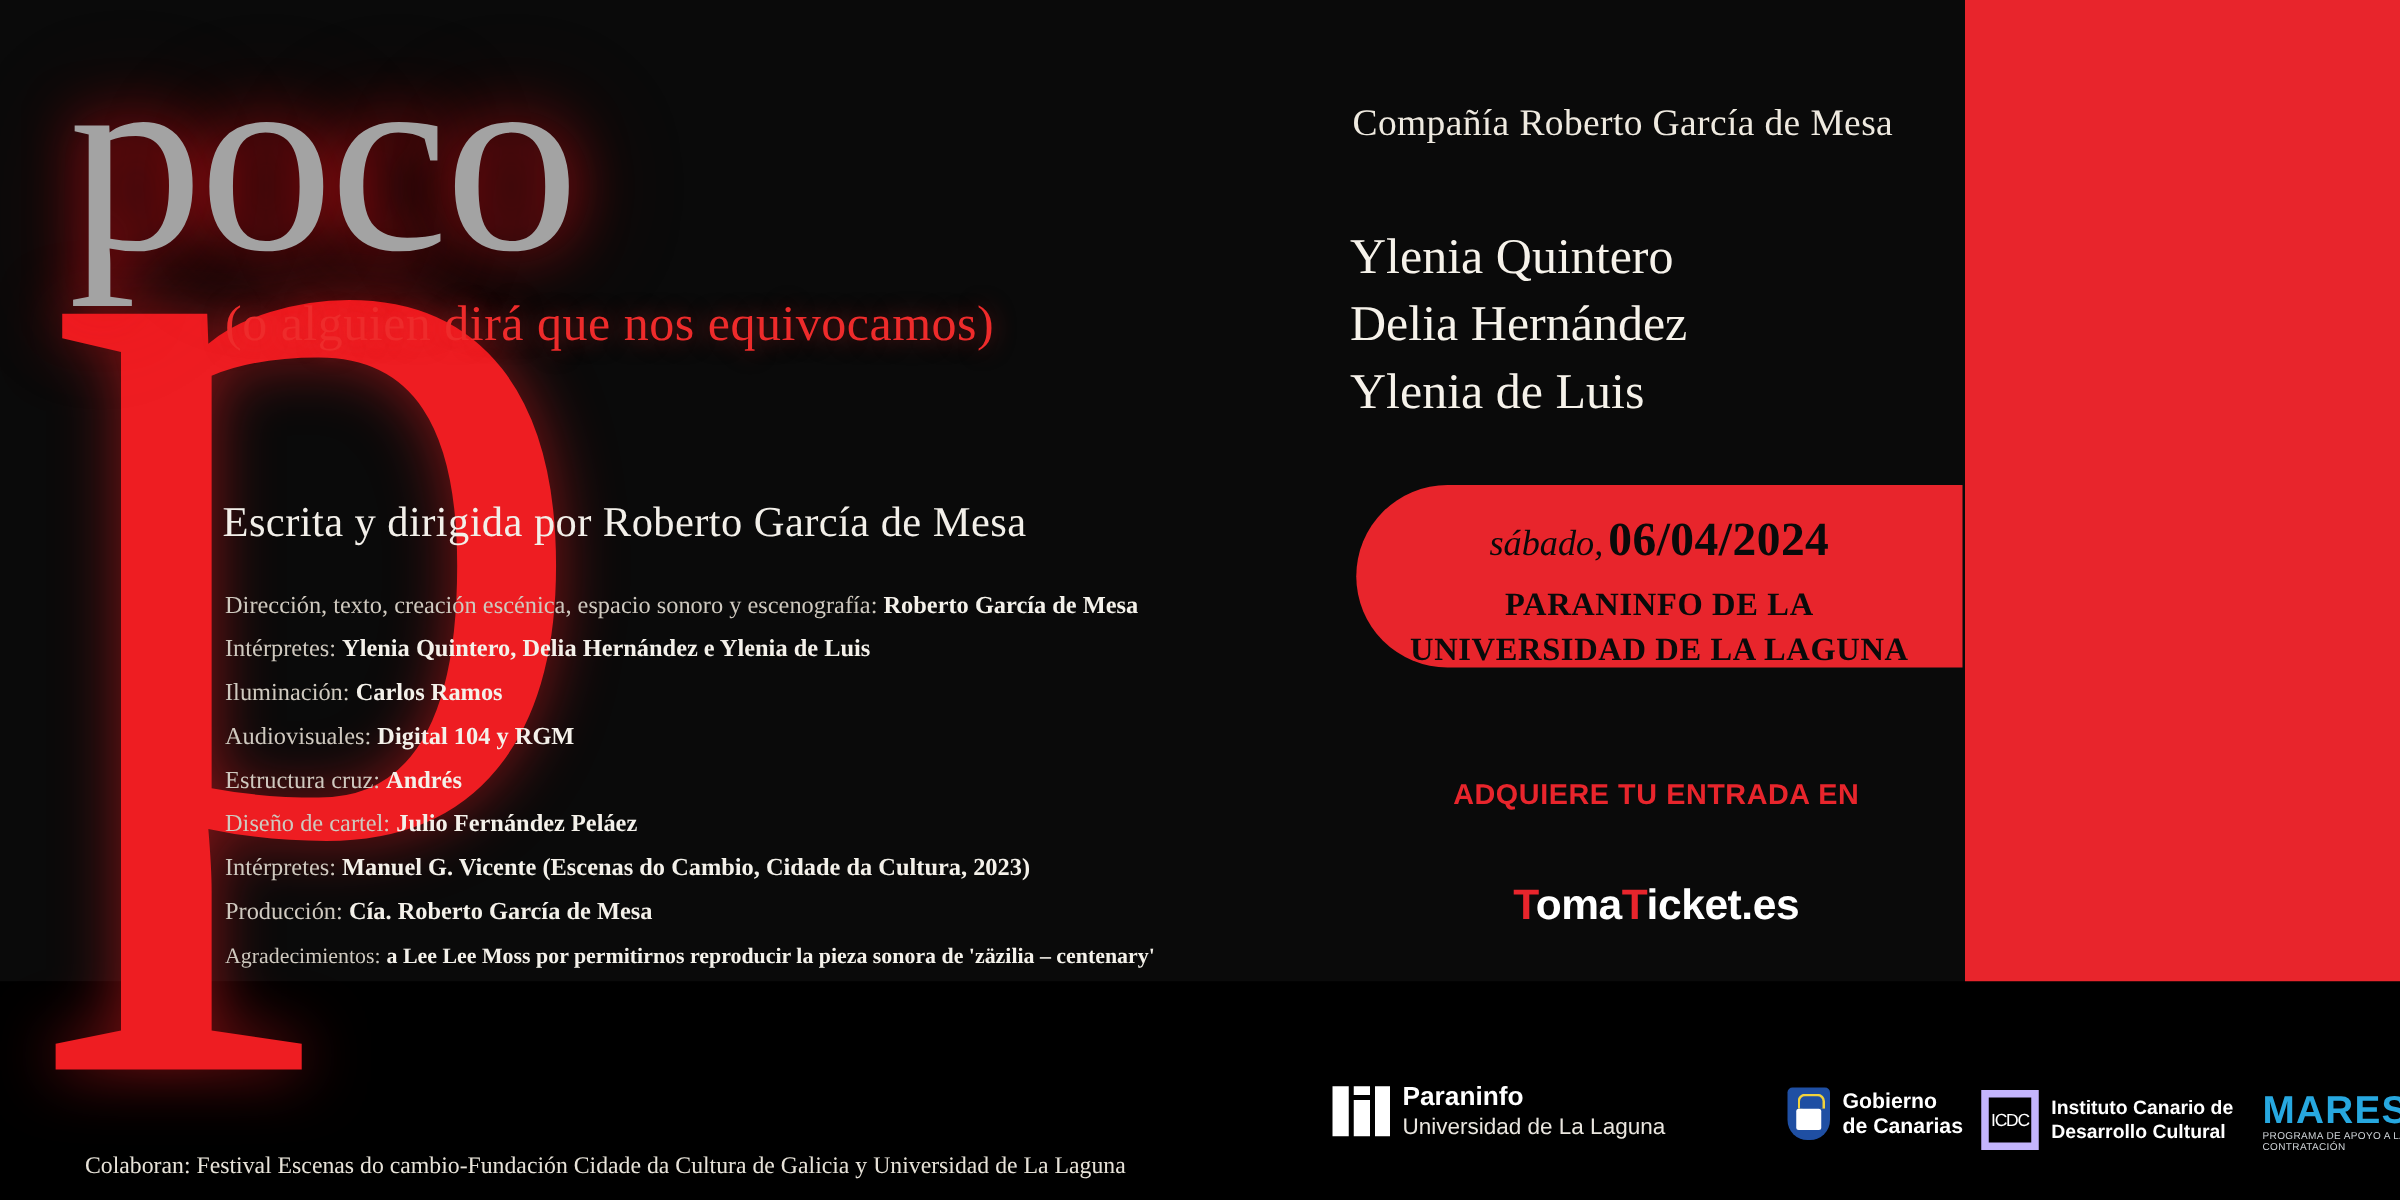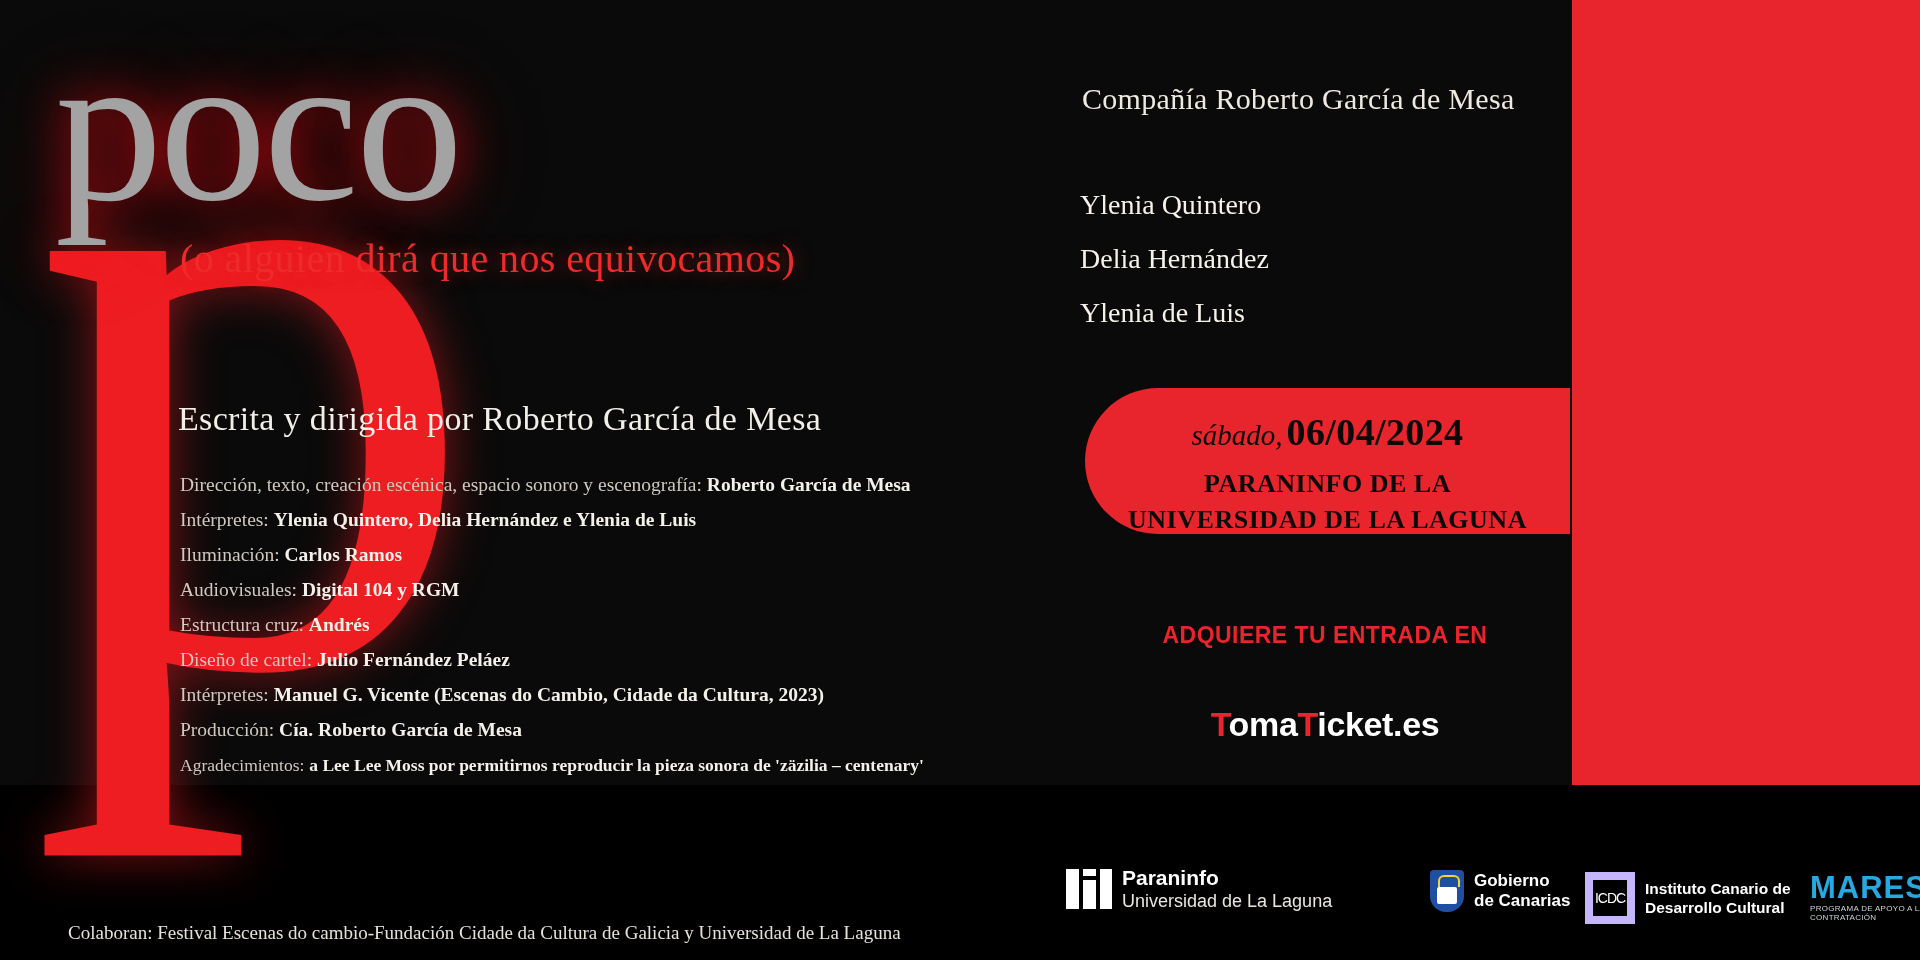--- a/index.html
+++ b/index.html
@@ -134,21 +134,21 @@
     font-size: 30px;
     color: #efeae0;
     letter-spacing: 0.01em;
   }
   .cast {
     position: absolute;
     left: 1080px;
     top: 178px;
   }
   .cast-name {
-    font-size: 28px;
+    font-size: 40px;
     line-height: 54px;
     color: #f6f2ea;
   }
   
   .date-panel {
     position: absolute;
     left: 1085px;
     top: 388px;
     width: 485px;
     height: 146px;
@@ -290,21 +290,21 @@
   .gob-text {
     font-family: "Liberation Sans", sans-serif;
     font-size: 17px;
     font-weight: bold;
     color: #fff;
     line-height: 20px;
   }
   .logo-icdc { left: 535px; top: 14px; }
   .icdc-mark {
     width: 34px; height: 36px;
-    border: 8px solid #c4b5fd;
+    border: 6px solid #c4b5fd;
     display: flex;
     align-items: center;
     justify-content: center;
     font-family: "Liberation Sans", sans-serif;
     font-size: 14px;
     letter-spacing: -1px;
     color: #fff;
   }
   .icdc-text {
     font-family: "Liberation Sans", sans-serif;

